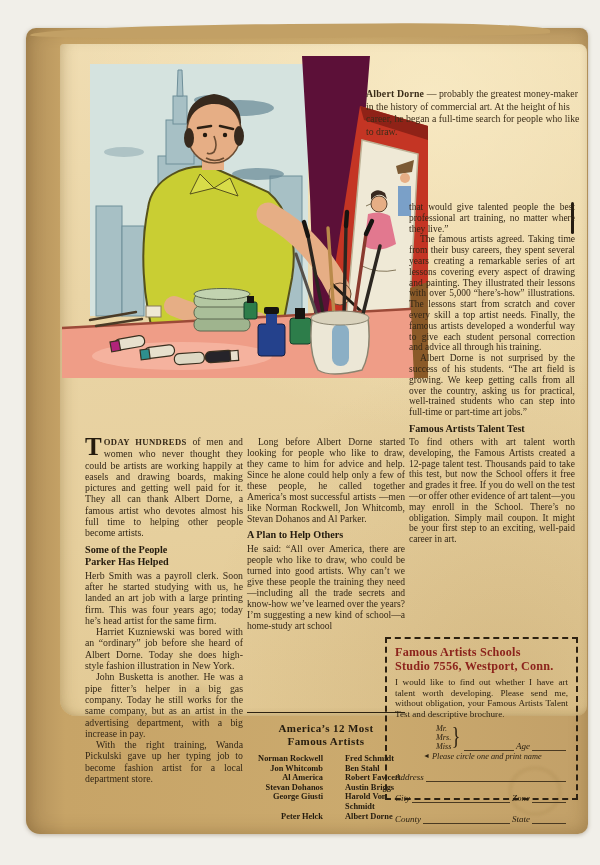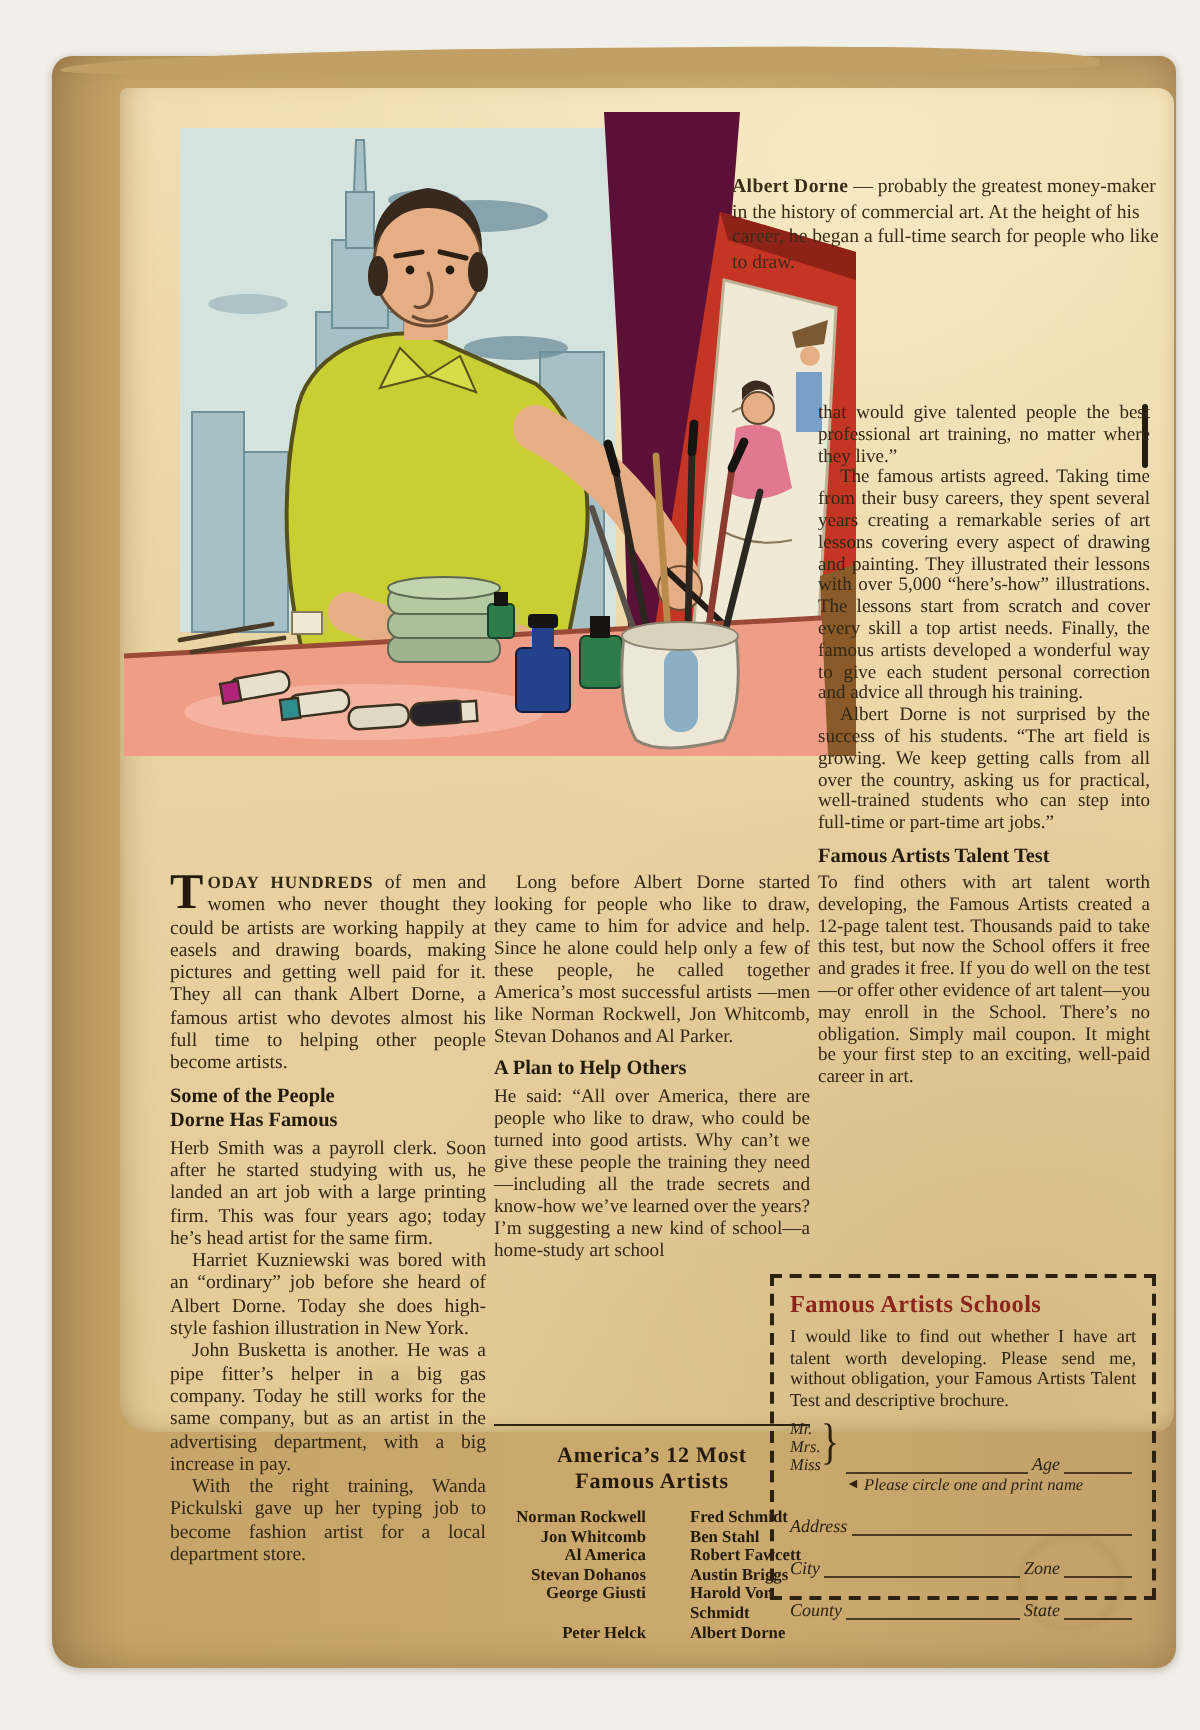--- a/index.html
+++ b/index.html
@@ -70,21 +70,21 @@
 
   
   .coupon{position:absolute;left:325px;top:593px;width:193px;height:163px;
     border:2px dashed #2d2212;padding:6px 8px 4px;box-sizing:border-box;color:#2d2212;}
   .coupon .c-title{font-weight:bold;font-size:12.2px;line-height:14px;color:#8c231c;letter-spacing:.2px;}
   .coupon .c-body{margin-top:4px;font-size:9.1px;line-height:10.6px;text-align:justify;}
   .form{margin-top:5px;font-style:italic;font-size:9px;}
   .frow{display:flex;align-items:flex-end;margin-top:10px;}
   .fline{flex:1;border-bottom:1px solid #4a3a22;margin:0 2px;height:10px;}
   .fline.short{flex:0 0 34px;}
-  .sal-wrap{display:flex;}
+  .sal-wrap{display:flex;margin-left:41px;}
   .sal{font-size:8.2px;line-height:8.6px;}
   .brace{font-size:25px;font-style:normal;line-height:22px;transform:scaleX(.75);display:inline-block;margin-left:-1px;}
   .circ-note{font-size:8.3px;margin:1px 0 0 28px;line-height:9px;}
   .arrow{font-style:normal;font-size:7px;vertical-align:1px;}
 </style>
 </head>
 <body>
 
 <div class="cover"></div>
 
@@ -217,21 +217,21 @@
 
   <div class="caption">
     <b>Albert Dorne</b><span> — probably the greatest money-maker in the history of commercial art. At the height of his career, he began a full-time search for people who like to draw.</span>
   </div>
 
 
   <div class="col col-left">
     <p class="flush"><span class="dropcap">T</span><span class="lead-caps">ODAY HUNDREDS</span><span> of men and women who never thought they could be artists are working happily at easels and drawing boards, making pictures and getting well paid for it. They all can thank Albert Dorne, a famous artist who devotes almost his full time to helping other people become artists.</span></p>
     <div class="subhead">
       <span>Some of the People</span>
-      <span>Dorne Has Famous</span>
+      <span>Parker Has Helped</span>
     </div>
     <p class="flush">Herb Smith was a payroll clerk. Soon after he started studying with us, he landed an art job with a large printing firm. This was four years ago; today he’s head artist for the same firm.</p>
     <p>Harriet Kuzniewski was bored with an “ordinary” job before she heard of Albert Dorne. Today she does high-style fashion illustration in New York.</p>
     <p>John Busketta is another. He was a pipe fitter’s helper in a big gas company. Today he still works for the same company, but as an artist in the advertising department, with a big increase in pay.</p>
     <p>With the right training, Wanda Pickulski gave up her typing job to become fashion artist for a local department store.</p>
   </div>
 
   <div class="col col-mid">
     <p>Long before Albert Dorne started looking for people who like to draw, they came to him for advice and help. Since he alone could help only a few of these people, he called together America’s most successful artists —men like Norman Rockwell, Jon Whitcomb, Stevan Dohanos and Al Parker.</p>
     <div class="subhead">A Plan to Help Others</div>
@@ -276,20 +276,21 @@
     <p class="flush">that would give talented people the best professional art training, no matter where they live.”</p>
     <p>The famous artists agreed. Taking time from their busy careers, they spent several years creating a remarkable series of art lessons covering every aspect of drawing and painting. They illustrated their lessons with over 5,000 “here’s-how” illustrations. The lessons start from scratch and cover every skill a top artist needs. Finally, the famous artists developed a wonderful way to give each student personal correction and advice all through his training.</p>
     <p>Albert Dorne is not surprised by the success of his students. “The art field is growing. We keep getting calls from all over the country, asking us for practical, well-trained students who can step into full-time or part-time art jobs.”</p>
     <div class="subhead">Famous Artists Talent Test</div>
     <p class="flush">To find others with art talent worth developing, the Famous Artists created a 12-page talent test. Thousands paid to take this test, but now the School offers it free and grades it free. If you do well on the test—or offer other evidence of art talent—you may enroll in the School. There’s no obligation. Simply mail coupon. It might be your first step to an exciting, well-paid career in art.</p>
   </div>
 
   <div class="coupon">
     <div class="c-title">
       <div>Famous Artists Schools</div>
+      <div>Studio 7556, Westport, Conn.</div>
     </div>
     <div class="c-body">I would like to find out whether I have art talent worth developing. Please send me, without obligation, your Famous Artists Talent Test and descriptive brochure.</div>
     <div class="form">
       <div class="frow" style="margin-top:6px;">
         <span class="sal-wrap">
           <span class="sal">
             <div>Mr.</div>
             <div>Mrs.</div>
             <div>Miss</div>
           </span>

